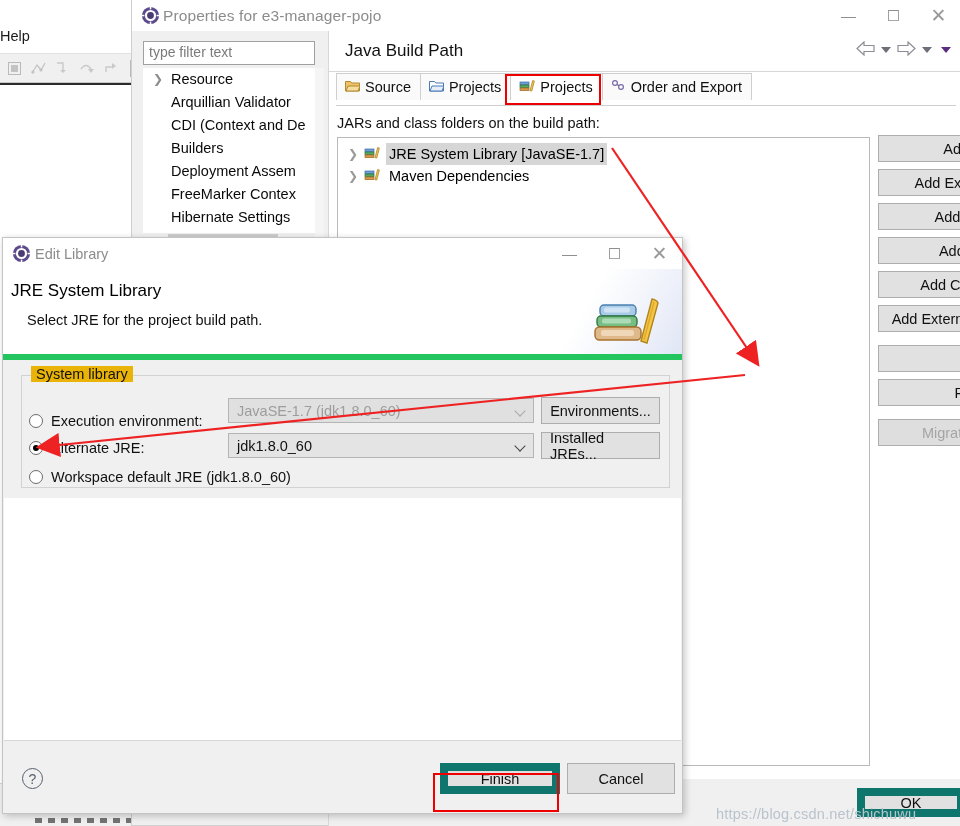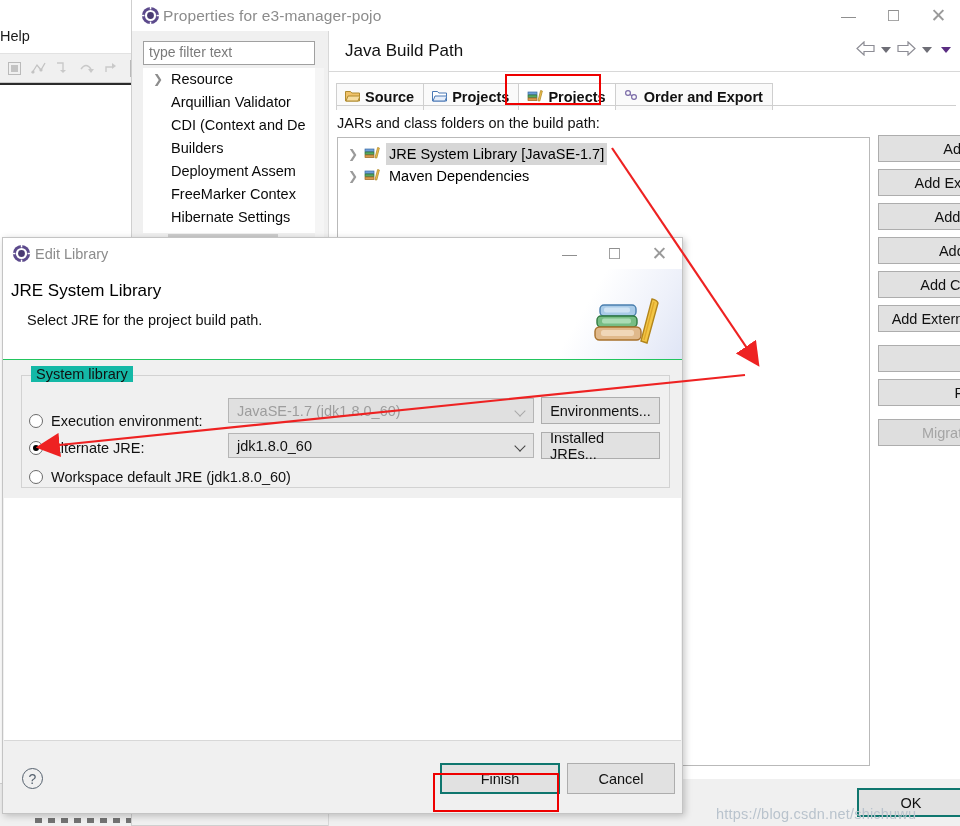--- a/index.html
+++ b/index.html
@@ -119,22 +119,22 @@
   }
   .nav-caret {
     width: 0; height: 0; border-left: 5px solid transparent;
     border-right: 5px solid transparent; border-top: 6px solid #6e6e76;
     margin: 0 3px;
   }
   .nav-caret.purple { border-top-color: #5a2d82; }
 
   
   .tabs {
-    position: absolute; left: 7px; top: 52px; width: 620px; height: 28px;
-    display: flex;  font-weight: bold;
+    position: absolute; left: 7px; top: 41px; width: 620px; height: 28px;
+    display: flex; align-items: flex-end;
   }
   .tab {
     height: 27px; padding: 0 9px 0 8px; display: flex; align-items: center;
     gap: 5px; font-size: 14.5px; color: #111;
     border: 1px solid #cfcfcf; border-bottom: none;
     background: #fafafa; margin-right: -1px;
   }
   .tab.active { background: #ffffff; }
   .tab-underline {
     position: absolute; left: 7px; top: 74px; width: 620px;
@@ -178,52 +178,52 @@
   .props-bottom {
     position: absolute; left: 196px; top: 779px; width: 633px; height: 47px;
     background: #f0f0f0; border-left: 1px solid #d8d8d8;
   }
   .dlg-btn {
     position: absolute; width: 108px; height: 29px;
     background: #e1e1e1; border: 1px solid #adadad;
     font-size: 14.5px; display: flex; align-items: center;
     justify-content: center; color: #111;
   }
-  .dlg-btn.default { border: 2px solid #0f766e; }
+  .dlg-btn.default { border: 8px solid #0f766e; }
 
   
   .edit-dialog {
     position: absolute; left: 2px; top: 237px; width: 681px; height: 577px;
     background: #f0f0f0; border: 1px solid #c4c4c4;
     box-shadow: 2px 2px 7px rgba(0,0,0,.22);
   }
   .ed-titlebar {
     position: absolute; left: 0; top: 0; width: 679px; height: 31px;
     background: #ffffff; display: flex; align-items: center;
   }
   .ed-title-text { font-size: 14.5px; color: #8c8c8c; margin-left: 32px; }
   .ed-header {
     position: absolute; left: 0; top: 31px; width: 679px; height: 91px;
-    background: #ffffff; border-bottom: 1px solid #22c55e;
+    background: #ffffff; border-bottom: 6px solid #22c55e;
     overflow: hidden;
   }
   .ed-h1 { position: absolute; left: 8px; top: 12px; font-size: 17px; color: #000; }
   .ed-h2 { position: absolute; left: 24px; top: 43px; font-size: 14.5px; color: #111; }
   .ed-banner {
     position: absolute; right: 0; top: 0; width: 160px; height: 90px;
     background: linear-gradient(120deg,#ffffff 0%,#ffffff 40%,#eef1fa 75%,#dfe5f5 100%);
   }
   .books-ico { position: absolute; right: 22px; top: 22px; width: 66px; height: 55px; }
 
   .group-box {
     position: absolute; left: 18px; top: 137px; width: 649px; height: 113px;
     border: 1px solid #d2d2d2;
   }
   .group-legend {
-    position: absolute; left: 28px; top: 128px; background: #14b8a6;
+    position: absolute; left: 28px; top: 128px; background: #eab308;
     padding: 0 5px; font-size: 14.5px; color: #111;
   }
   .radio-row {
     position: absolute; display: flex; align-items: center; height: 22px;
   }
   .radio {
     width: 14px; height: 14px; border-radius: 50%;
     border: 1.4px solid #6b6b6b; background: #fff; margin-right: 8px;
     position: relative; flex: none;
   }

